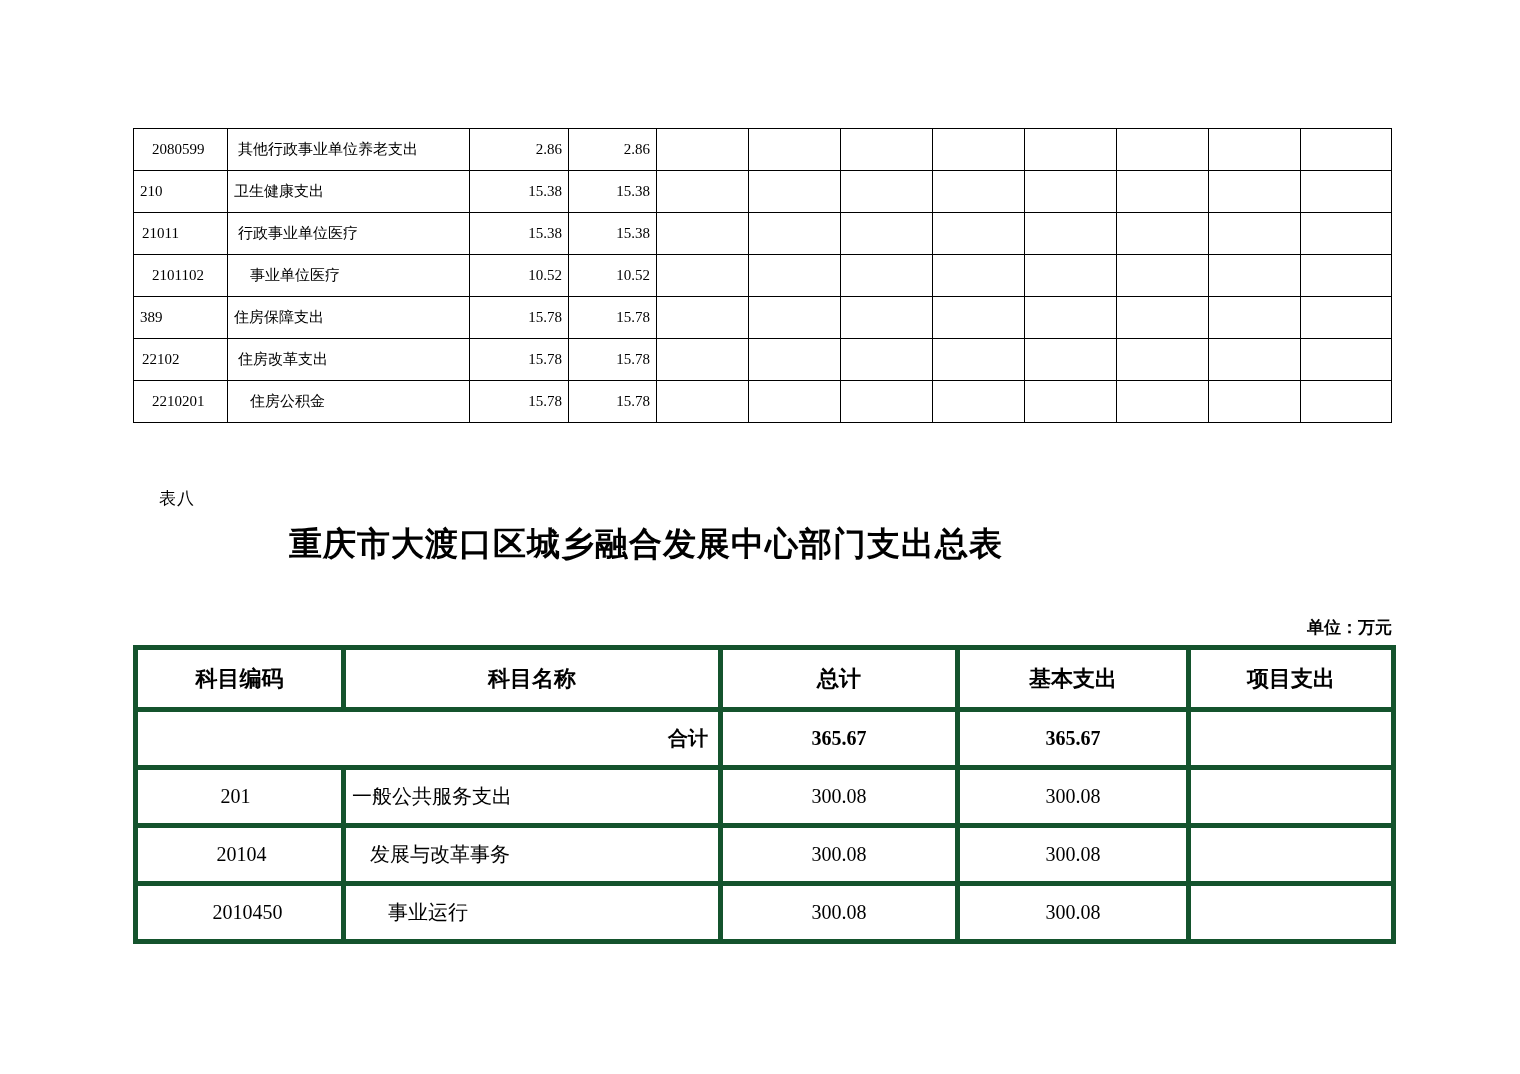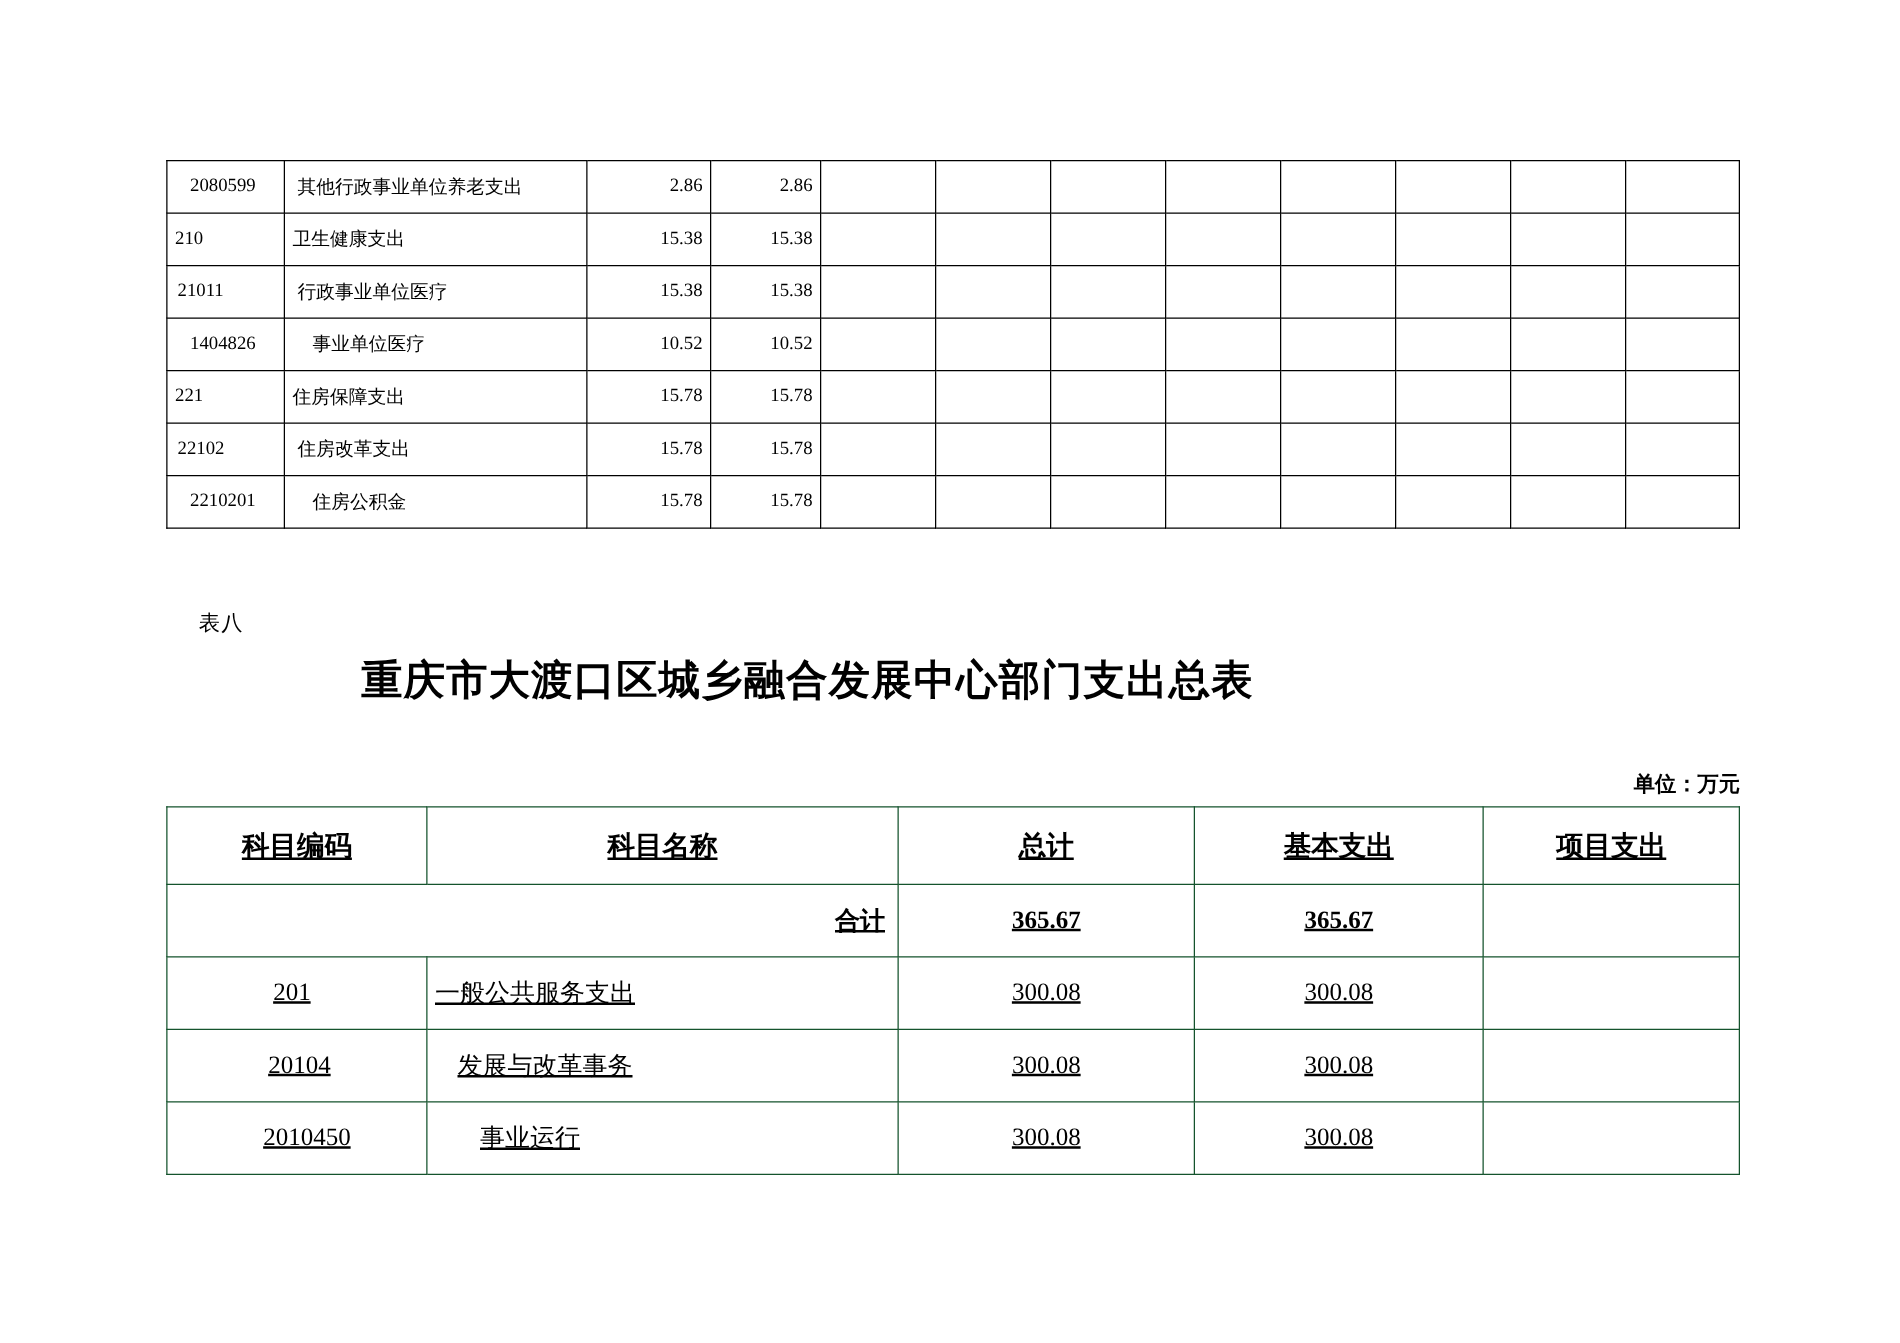--- a/index.html
+++ b/index.html
@@ -101,26 +101,25 @@
     left: 133px;
     top: 645px;
     width: 1258px;
   }
   table.summary {
     border-collapse: collapse;
     table-layout: fixed;
     width: 100%;
   }
   table.summary td, table.summary th {
-    border: 1px solid #14532d;
+    border: 5px solid #14532d;
     box-sizing: border-box;
     font-size: 20px;
     vertical-align: middle;
     padding: 0 10px;
-    text-decoration: underline;
   }
   table.summary th {
     height: 62px;
     font-weight: bold;
     text-align: center;
     font-size: 22px;
   }
   table.summary td {
     height: 58px;
   }
@@ -202,35 +201,35 @@
             <td class="t-num"></td>
             <td class="t-num"></td>
             <td class="t-num"></td>
             <td class="t-num"></td>
             <td class="t-num"></td>
             <td class="t-num"></td>
             <td class="t-num"></td>
             <td class="t-num"></td>
           </tr>
           <tr>
-            <td class="t-code i2">1404826</td>
+            <td class="t-code i2">2101102</td>
             <td class="t-name i2">事业单位医疗</td>
             <td class="t-num">10.52</td>
             <td class="t-num">10.52</td>
             <td class="t-num"></td>
             <td class="t-num"></td>
             <td class="t-num"></td>
             <td class="t-num"></td>
             <td class="t-num"></td>
             <td class="t-num"></td>
             <td class="t-num"></td>
             <td class="t-num"></td>
           </tr>
           <tr>
-            <td class="t-code i0">221</td>
+            <td class="t-code i0">389</td>
             <td class="t-name i0">住房保障支出</td>
             <td class="t-num">15.78</td>
             <td class="t-num">15.78</td>
             <td class="t-num"></td>
             <td class="t-num"></td>
             <td class="t-num"></td>
             <td class="t-num"></td>
             <td class="t-num"></td>
             <td class="t-num"></td>
             <td class="t-num"></td>

